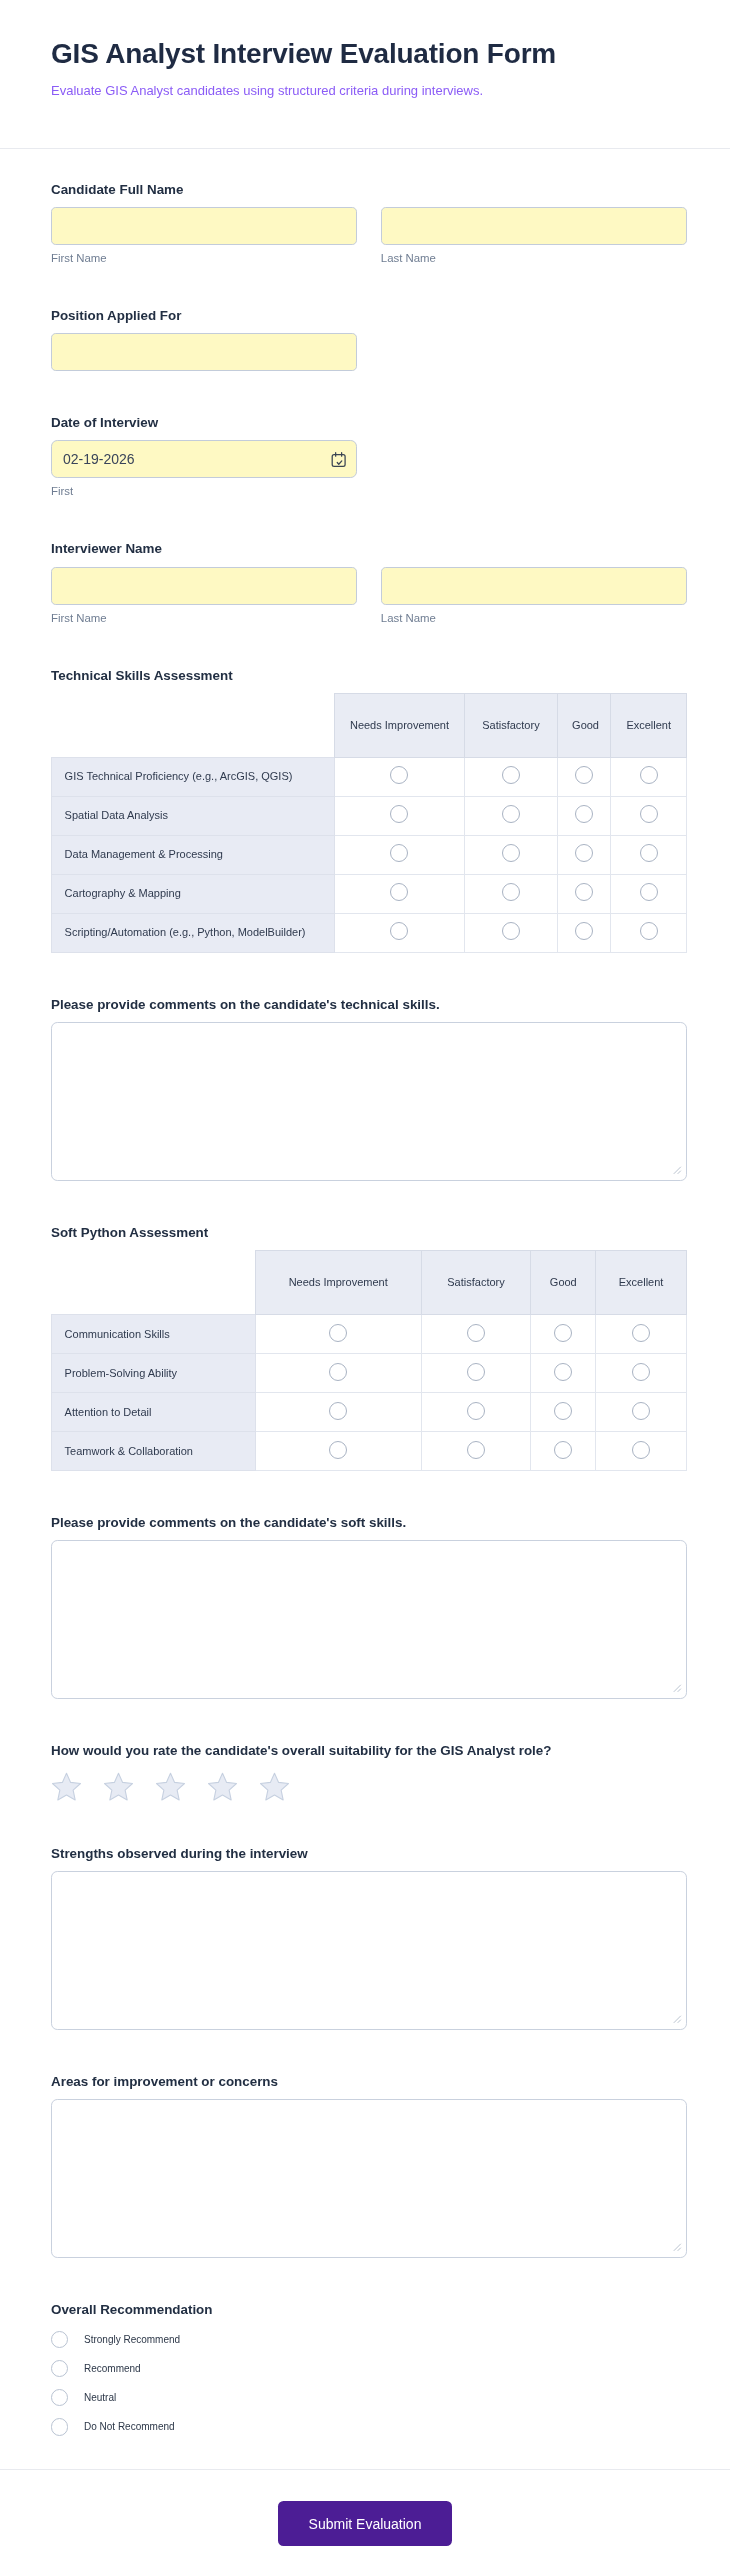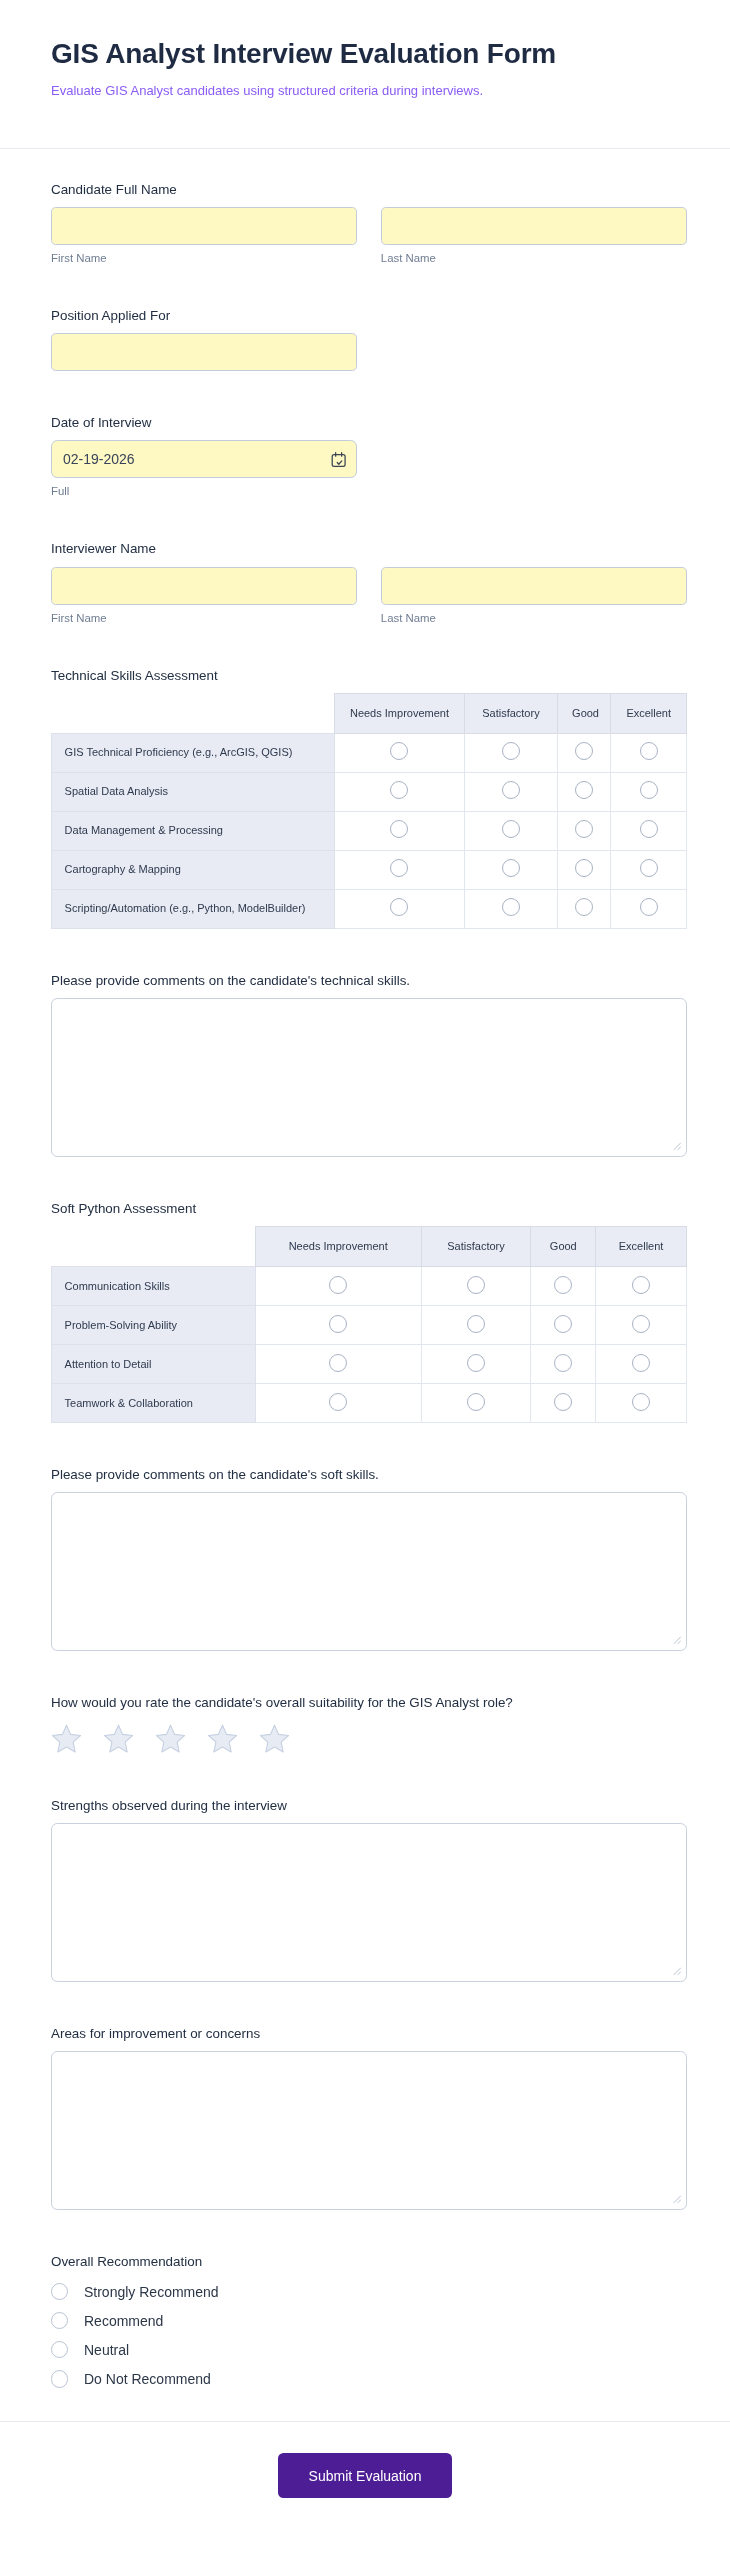--- a/index.html
+++ b/index.html
@@ -28,21 +28,21 @@
     font-size: 13px;
     color: #8b5cf6;
   }
   .form-body { padding: 33px 43px 0 51px; }
   .content { width: 636px; }
   .field { margin-bottom: 44px; }
   .q-label {
     font-size: 13.4px;
     color: #222f43;
     margin-bottom: 10.2px;
-    font-weight: 400;
+    font-weight: 700;
   }
   .two-col { display: flex; gap: 23.6px; justify-content: space-between; }
   .two-col .col { flex: 1; }
   .text-input {
     display: block;
     width: 100%;
     height: 38px;
     border: 0.8px solid #c3ccda;
     border-radius: 4.7px;
     background: #fef9c3;
@@ -73,21 +73,21 @@
   table.matrix th, table.matrix td { vertical-align: middle; }
   th.m-head {
     background: #e9ecf4;
     border: 0.8px solid #d6dbe6;
     font-weight: 400;
     font-size: 11px;
     line-height: 1.3;
     color: #2f3a4e;
     text-align: center;
     padding: 9.4px 14px;
-    height: 40px;
+    height: 64px;
   }
   th.corner { background: transparent; border: none; }
   td.rowlabel {
     background: #e8ebf4;
     border: 0.8px solid #dde1eb;
     font-size: 11px;
     line-height: 1.35;
     color: #2f3a4e;
     text-align: left;
     padding: 7.9px 12.6px;
@@ -139,21 +139,21 @@
   
   .radio-group .q-label { margin-bottom: 7.9px; }
   .radio-row { display: flex; align-items: center; padding: 5.9px 0; cursor: pointer; }
   .radio-circle {
     width: 17.3px; height: 17.3px;
     border: 0.8px solid #b9c3d2;
     border-radius: 50%;
     background: #fff;
     flex: 0 0 auto;
   }
-  .radio-text { margin-left: 15.7px; font-size: 14px; color: #2c3748; }
+  .radio-text { margin-left: 15.7px; font-size: 10px; color: #2c3748; }
   
   .form-footer {
     border-top: 0.8px solid #e8eaef;
     margin-top: 28px;
     padding: 31px 0 39px 0;
     text-align: center;
   }
   .submit-btn {
     display: inline-block;
     width: 174px;
@@ -201,21 +201,21 @@
     <section class="field">
       <div class="q-label">Date of Interview</div>
       <div class="date-wrap">
         <input class="text-input" type="text" value="02-19-2026" style="">
         <svg class="cal-icon" viewBox="0 0 22 22" fill="none">
           <rect x="2.8" y="4.6" width="16.4" height="15" rx="2.4" stroke="#3a4453" stroke-width="1.6"></rect>
           <path d="M7.2 2.2 v4.4 M14.8 2.2 v4.4" stroke="#3a4453" stroke-width="1.6" stroke-linecap="round"></path>
           <path d="M9.2 14.6 l2 2.2 L15 12.6" stroke="#3a4453" stroke-width="1.6" stroke-linecap="round" stroke-linejoin="round"></path>
         </svg>
       </div>
-      <div class="sublabel">Full</div>
+      <div class="sublabel">First</div>
     </section>
 
     <section class="field">
       <div class="q-label">Interviewer Name</div>
       <div class="two-col">
         <div class="col">
           <input class="text-input" type="text" value="" style="">
           <div class="sublabel">First Name</div>
         </div>
         <div class="col">

